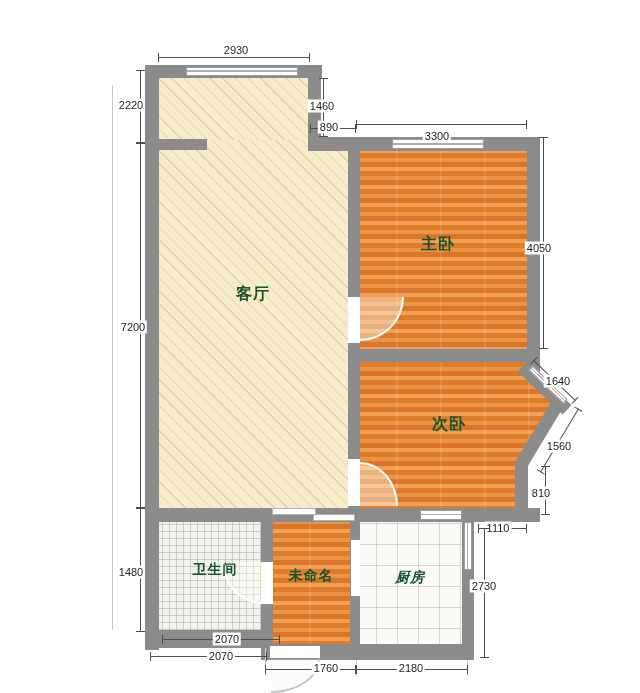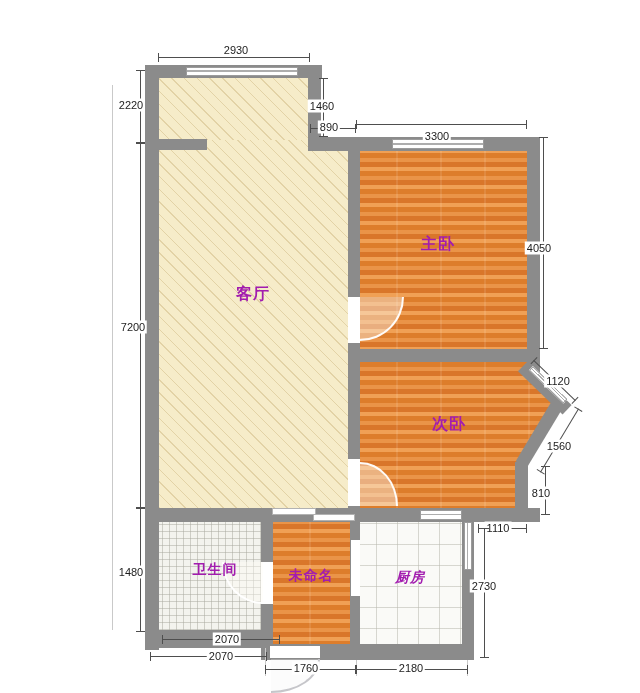--- a/index.html
+++ b/index.html
@@ -42,21 +42,21 @@
   .hline::before{left:0;} .hline::after{right:0;}
   .vline{position:absolute;width:1px;background:#4e4e4e;}
   .vline::before,.vline::after{content:"";position:absolute;height:1px;width:9px;left:-4px;background:#4e4e4e;}
   .vline::before{top:0;} .vline::after{bottom:0;}
   .rline{position:absolute;height:1px;background:#4e4e4e;transform-origin:0 0;}
   .rline::before,.rline::after{content:"";position:absolute;width:1px;height:9px;top:-4px;background:#4e4e4e;}
   .rline::before{left:0;} .rline::after{right:0;}
   .ext{position:absolute;background:#c9c9c9;}
   .dlabel{position:absolute;font-size:11px;line-height:13px;color:#1d1d1d;background:#fff;
           padding:0 2px;transform:translate(-50%,-50%);white-space:nowrap;}
-  .rlabel{position:absolute;font-weight:bold;color:#a21caf;transform:translate(-50%,-50%);
+  .rlabel{position:absolute;font-weight:bold;color:#14532d;transform:translate(-50%,-50%);
           white-space:nowrap;letter-spacing:1px;}
   .rlabel.big{font-size:16px;} .rlabel.small{font-size:14px;}
   
   #wm{position:absolute;left:392px;top:579px;display:flex;align-items:center;gap:7px;opacity:.8;}
   #wm .wmtext{font-size:37px;font-weight:bold;letter-spacing:3px;line-height:1;
       color:rgba(205,205,212,.12);-webkit-text-stroke:2px #c9c9d0;}
 </style>
 </head>
 <body>
 
@@ -141,40 +141,40 @@
   <div class="hline" style="left:310px;top:128px;width:46px;"></div>
   <div class="dlabel" style="left:329px;top:127px;">890</div>
 
   <div class="hline" style="left:356px;top:124px;width:171px;"></div>
   <div class="dlabel" style="left:437px;top:136px;">3300</div>
 
   <div class="vline" style="left:543px;top:137px;height:212px;"></div>
   <div class="dlabel" style="left:539px;top:248px;">4050</div>
 
   <div class="rline" style="left:534px;top:360px;width:58px;transform:rotate(44deg);"></div>
-  <div class="dlabel" style="left:558px;top:381px;">1120</div>
+  <div class="dlabel" style="left:558px;top:381px;">1640</div>
 
   <div class="rline" style="left:579px;top:409px;width:74px;transform:rotate(121deg);"></div>
   <div class="dlabel" style="left:559px;top:446px;">1560</div>
 
   <div class="vline" style="left:545px;top:466px;height:49px;"></div>
   <div class="dlabel" style="left:541px;top:493px;">810</div>
 
   <div class="hline" style="left:478px;top:528px;width:49px;"></div>
   <div class="dlabel" style="left:498px;top:528px;">1110</div>
 
   <div class="vline" style="left:484px;top:528px;height:130px;"></div>
   <div class="dlabel" style="left:484px;top:586px;">2730</div>
 
   <div class="hline" style="left:162px;top:639px;width:118px;"></div>
   <div class="dlabel" style="left:227px;top:639px;">2070</div>
 
   <div class="hline" style="left:150px;top:656px;width:117px;"></div>
   <div class="dlabel" style="left:221px;top:656px;">2070</div>
 
   <div class="hline" style="left:265px;top:669px;width:91px;"></div>
-  <div class="dlabel" style="left:306px;top:668px;">1760</div>
+  <div class="dlabel" style="left:326px;top:668px;">1760</div>
 
   <div class="hline" style="left:356px;top:669px;width:112px;"></div>
   <div class="dlabel" style="left:411px;top:668px;">2180</div>
 
 
 </div>
 
 </body></html>

